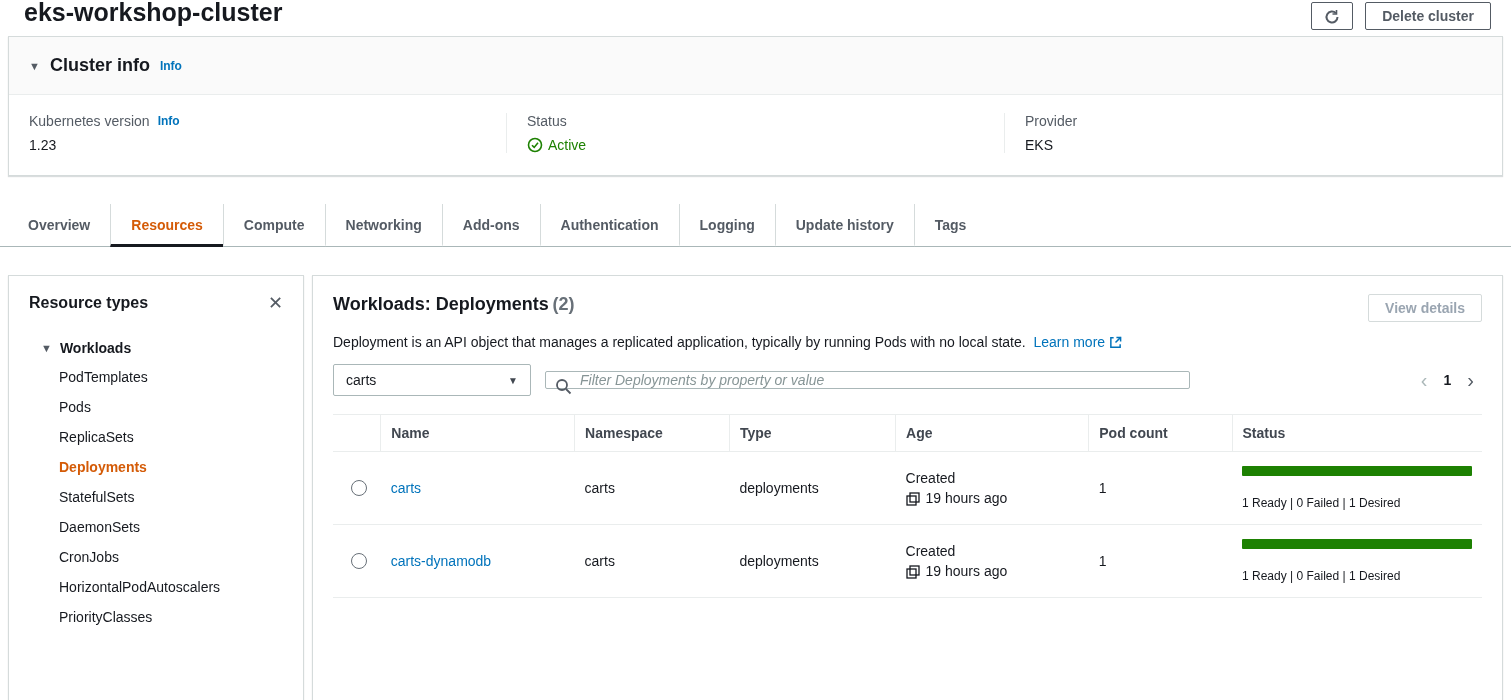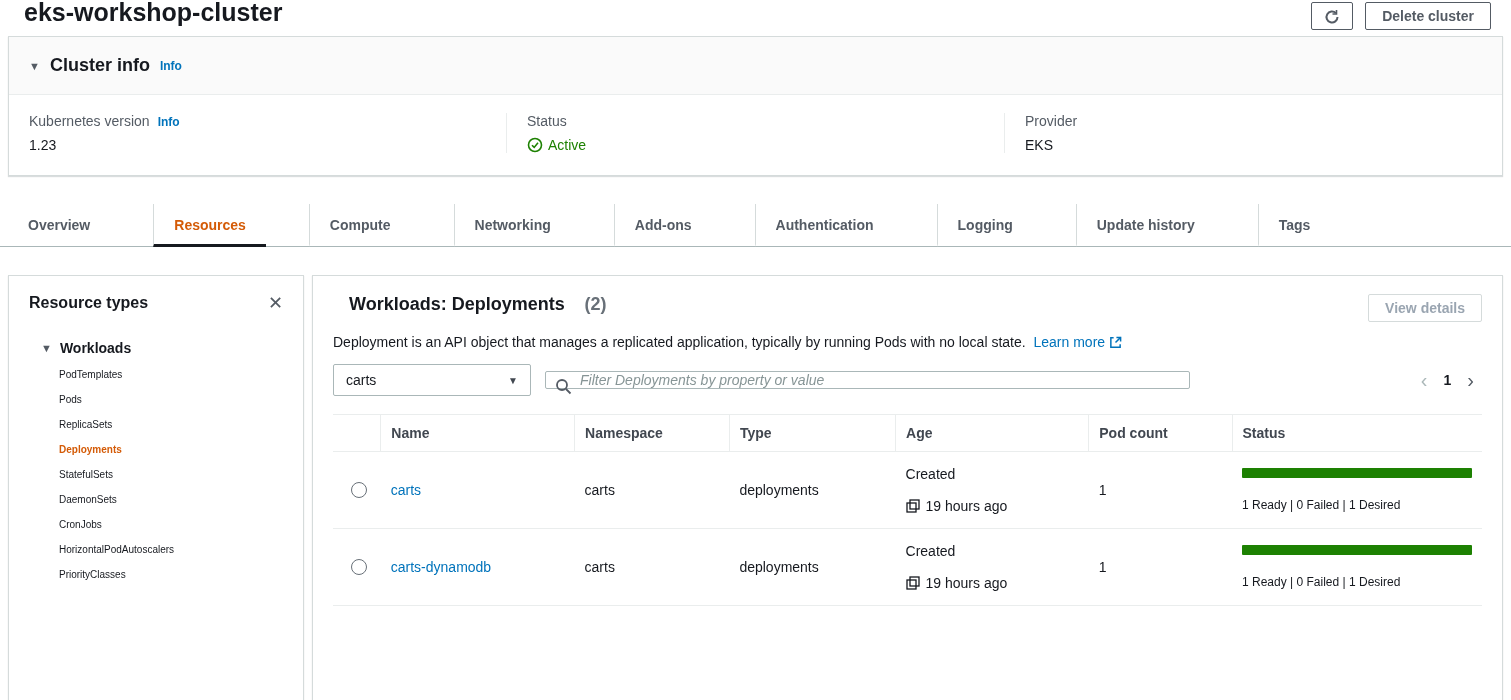--- a/index.html
+++ b/index.html
@@ -24,45 +24,45 @@
           box-shadow:0 1px 1px 0 rgba(0,28,36,.15); margin:0 8px; }
 
   
   .cluster-info-header { display:flex; align-items:center; gap:10px; padding:18px 20px; border-bottom:1px solid #eaeded; background:#fafafa; cursor:pointer; }
   .caret-down { font-size:11px; color:#545b64; }
   .panel-title { font-size:18px; font-weight:700; }
   .info-link { color:#0073bb; font-size:12px; font-weight:700; text-decoration:none; cursor:pointer; }
   .cluster-info-body { display:flex; padding:18px 0 22px; }
   .ci-col { flex:1; padding:0 20px; }
   .ci-col.bordered { border-right:1px solid #eaeded; }
-  .ci-label { color:#545b64; font-size:14px; margin-bottom:8px; display:flex; gap:8px; align-items:flex-end; }
+  .ci-label { color:#545b64; font-size:14px; margin-bottom:8px; display:flex; gap:8px; align-items:center; }
   .ci-value { font-size:14px; color:#16191f; }
   .status-active { display:flex; align-items:center; gap:5px; color:#1d8102; }
 
   
-  .tabs-wrap { margin-top:28px; border-bottom:1px solid #aab7b8; display:flex; padding-left:8px;gap:43px; }
+  .tabs-wrap { margin-top:28px; border-bottom:1px solid #aab7b8; display:flex; padding-left:8px; }
   .tab { padding:13px 20px 11px; font-weight:700; font-size:14px; color:#545b64; cursor:pointer;
          border-bottom:3px solid transparent; margin-bottom:-1px; }
   .tab:not(:first-child) { border-left:1px solid #d5dbdb; }
   .tab.selected { color:#d45b07; border-bottom:3px solid #16191f; }
 
   
   .content-row { display:flex; margin-top:28px; align-items:stretch; height:430px; }
   .sidebar-card { width:296px; flex:none; margin-right:0; }
   .sidebar-header { display:flex; justify-content:space-between; align-items:center; padding:18px 20px 14px;text-align:center; }
   .sidebar-title { font-size:16px; font-weight:700; }
   .close-x { font-size:18px; color:#545b64; cursor:pointer; line-height:1; }
   .tree { padding:8px 0 0 0; }
   .tree-group { display:flex; align-items:center; gap:8px; padding:6px 0 6px 32px; font-weight:700; cursor:pointer; }
-  .tree-item { padding:7px 0 7px 50px; font-size:10px; color:#16191f; cursor:pointer; }
+  .tree-item { padding:7px 0 7px 50px; font-size:14px; color:#16191f; cursor:pointer; }
   .tree-item.selected { color:#d45b07; font-weight:700; }
 
   .main-card { flex:1; margin-left:8px; padding:18px 20px; }
   .main-header { display:flex; justify-content:space-between; align-items:flex-start; }
-  .main-title { font-size:18px; font-weight:700;margin-left:16px; }
+  .main-title { font-size:18px; font-weight:700; }
   .main-count { color:#687078; }
   .description { margin-top:12px; font-size:14px; }
   .learn-more { color:#0073bb; text-decoration:none; font-weight:400; cursor:pointer; margin-left:4px; }
 
   
   .filter-row { display:flex; align-items:center; gap:14px; margin-top:14px; }
   .dropdown { width:198px; height:32px; border:1px solid #aab7b8; border-radius:2px; display:flex;
               align-items:center; justify-content:space-between; padding:0 12px; cursor:pointer; background:#fff; }
   .dropdown-caret { font-size:10px; color:#414750; }
   .search-box { position:relative; width:645px; }
@@ -82,21 +82,21 @@
   table.wl th:not(:first-child) { border-left:1px solid #eaeded; }
   table.wl td { padding:14px 10px; border-bottom:1px solid #eaeded; vertical-align:middle; font-size:14px; }
   .col-radio { width:48px; }
   .col-name { width:200px; }
   .col-ns { width:158px; }
   .col-type { width:170px; }
   .col-age { width:200px; }
   .col-pod { width:148px; }
   .radio { width:16px; height:16px; border:1px solid #687078; border-radius:50%; margin-left:8px; cursor:pointer; background:#fff; }
   .name-link { color:#0073bb; text-decoration:none; cursor:pointer; }
-  .age-line2 { display:flex; align-items:center; gap:6px; margin-top:16px; }
+  .age-line2 { display:flex; align-items:flex-end; gap:6px; margin-top:4px; }
   .status-cell { padding-right:14px; }
   .status-bar { height:10px; background:#1d8102; width:230px; border-radius:1px; }
   .status-text { font-size:12px; color:#16191f; margin-top:20px; }
   svg { display:block; }
 </style>
 </head>
 <body>
 
 <div class="top-header">
   <div class="page-title">eks-workshop-cluster</div>

